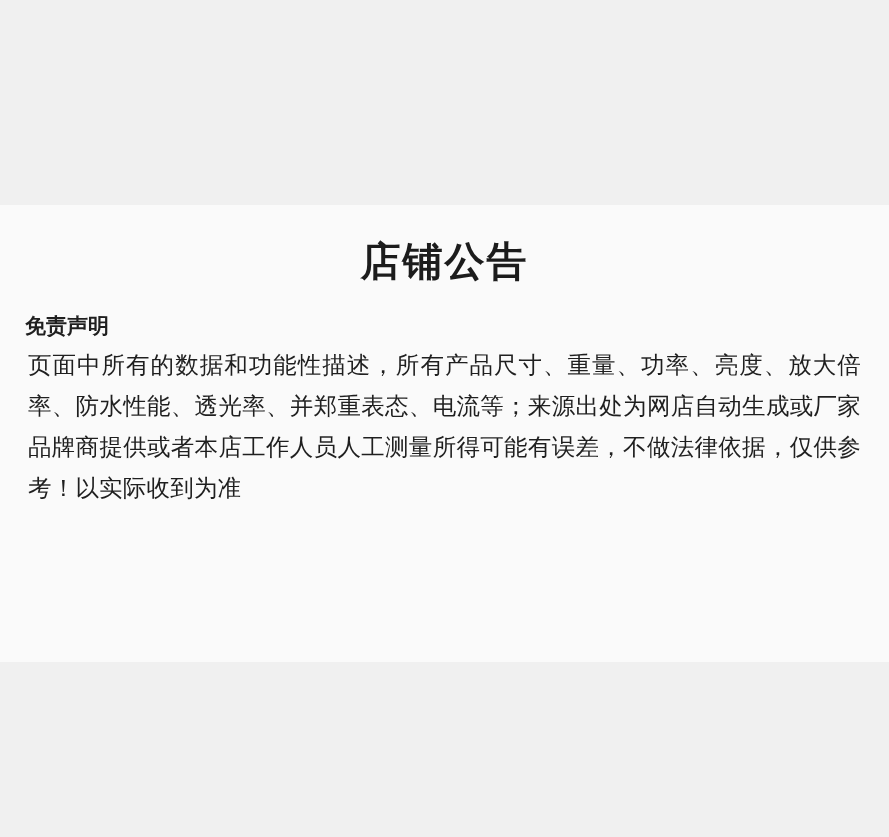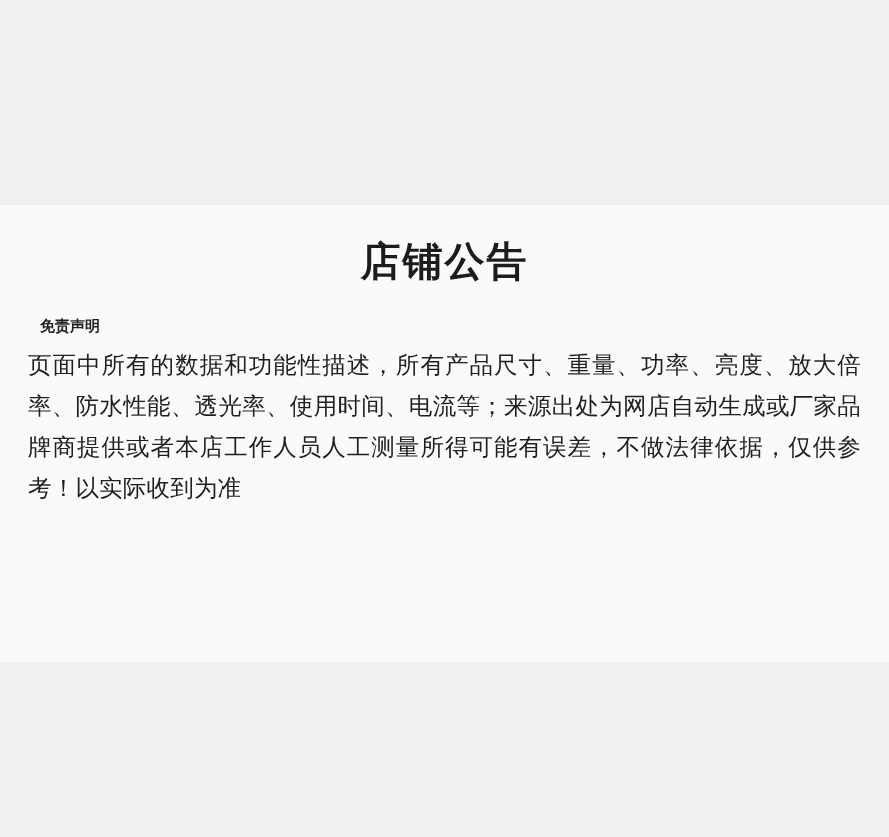--- a/index.html
+++ b/index.html
@@ -56,22 +56,22 @@
   }
   .body-block {
     margin: 26px 28px 0 28px;
     font-size: 23.5px;
     line-height: 41px;
     color: #1f1f1f;
     text-align: justify;
     letter-spacing: 0.2px;
   }
   .sub-head {
-    margin: 26px 28px 0 40px;
-    font-size: 15px;
+    margin: 26px 28px 0 25px;
+    font-size: 21px;
     font-weight: bold;
     color: #1f1f1f;
     line-height: 30px;
   }
   .body-block2 {
     margin: 4px 28px 0 28px;
     font-size: 23.5px;
     line-height: 41px;
     color: #1f1f1f;
     text-align: justify;
@@ -100,17 +100,17 @@
 
   <div class="band-top"></div>
   <div class="band-bottom"></div>
 
   <div class="notice-card">
     <h1 class="notice-title">店铺公告</h1>
 
 
     <div class="sub-head">免责声明</div>
 
-    <p class="body-block2">页面中所有的数据和功能性描述，所有产品尺寸、重量、功率、亮度、放大倍率、防水性能、透光率、使用时间、电流等；来源出处为网店自动生成或厂家品牌商提供或者本店工作人员人工测量所得可能有误差，不做法律依据，仅供参考！以实际收到为准</p>
+    <p class="body-block2">页面中所有的数据和功能性描述，所有产品尺寸、重量、功率、亮度、放大倍率、防水性能、透光率、并郑重表态、电流等；来源出处为网店自动生成或厂家品牌商提供或者本店工作人员人工测量所得可能有误差，不做法律依据，仅供参考！以实际收到为准</p>
   </div>
 
 
 </div>
 
 </body></html>

